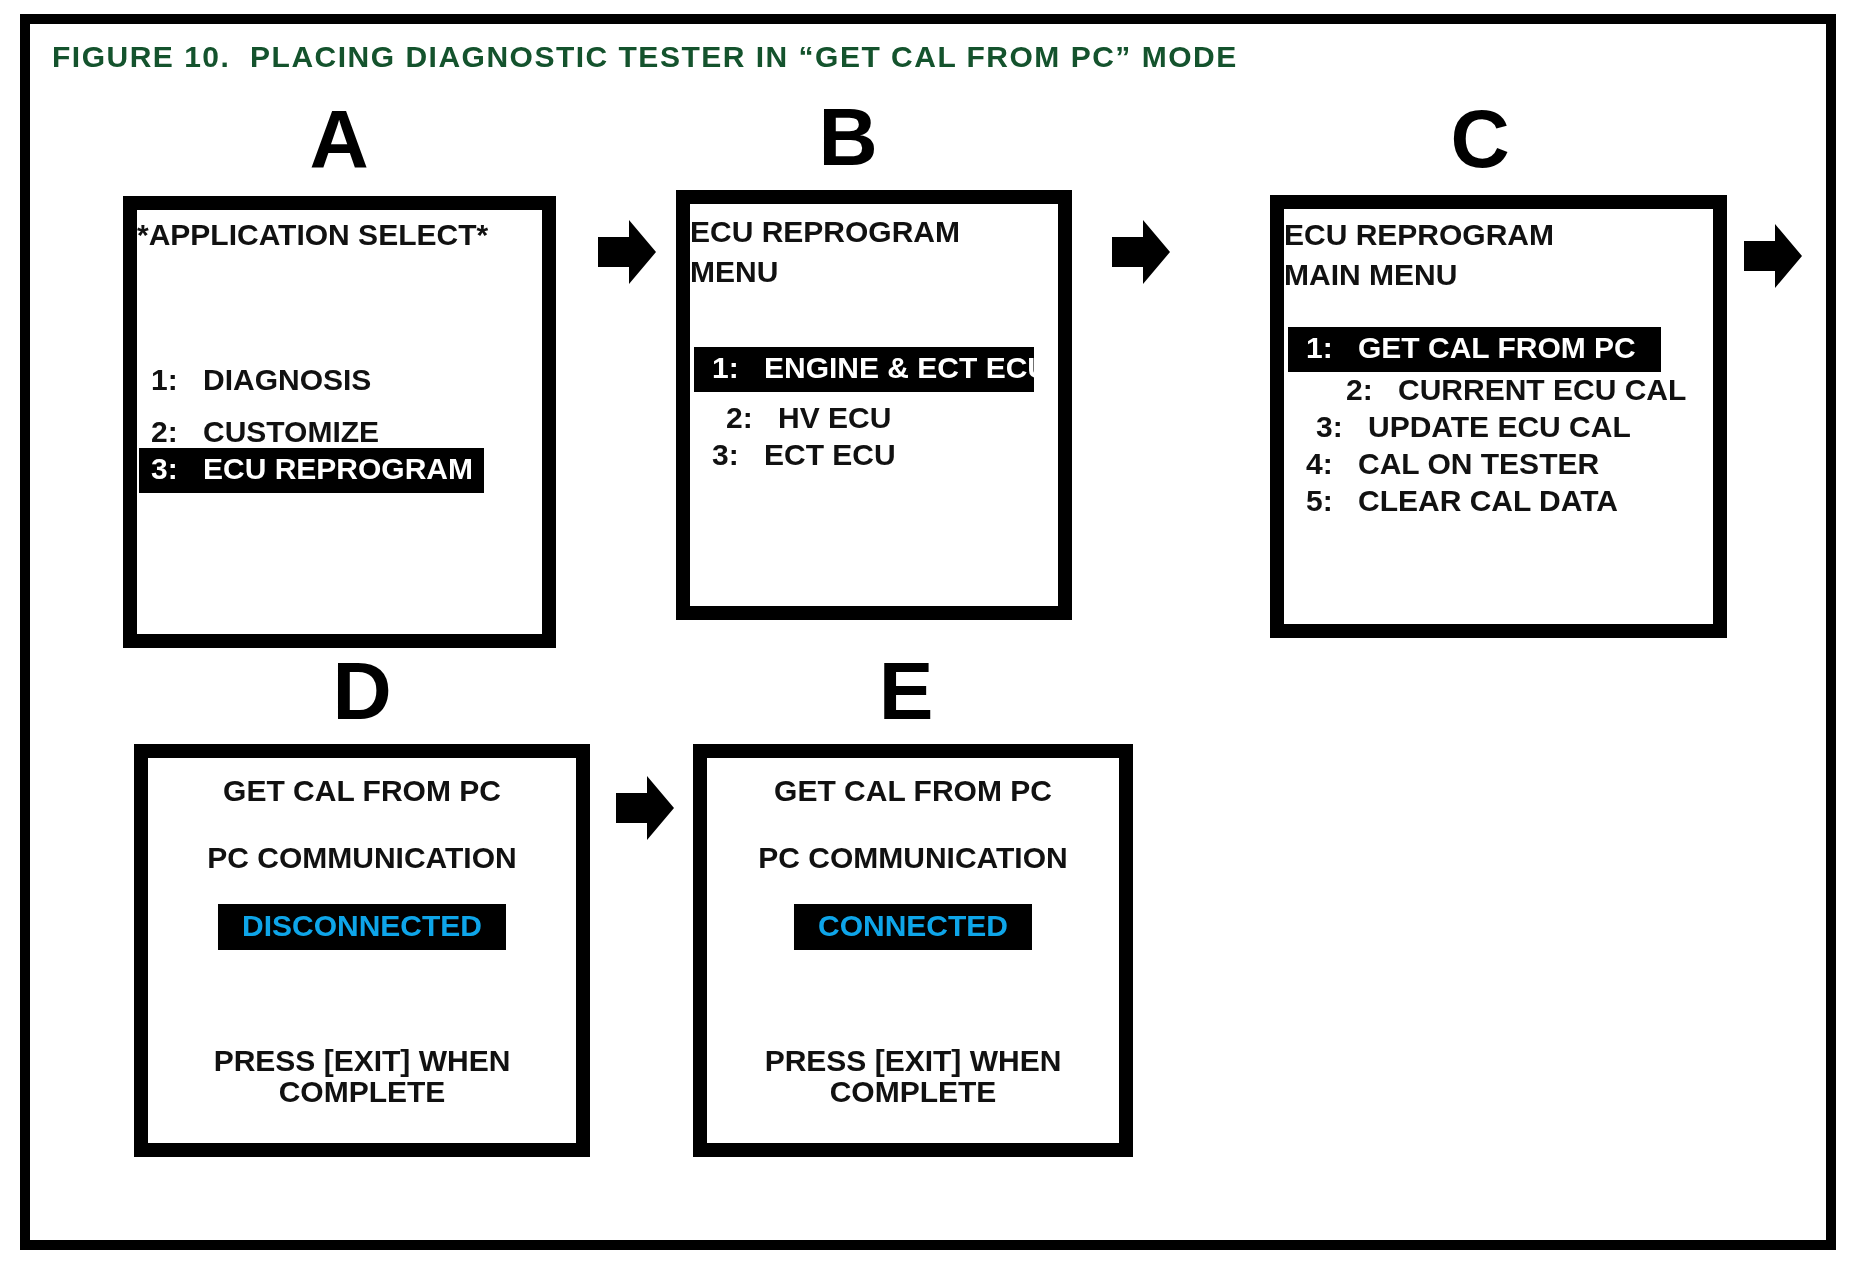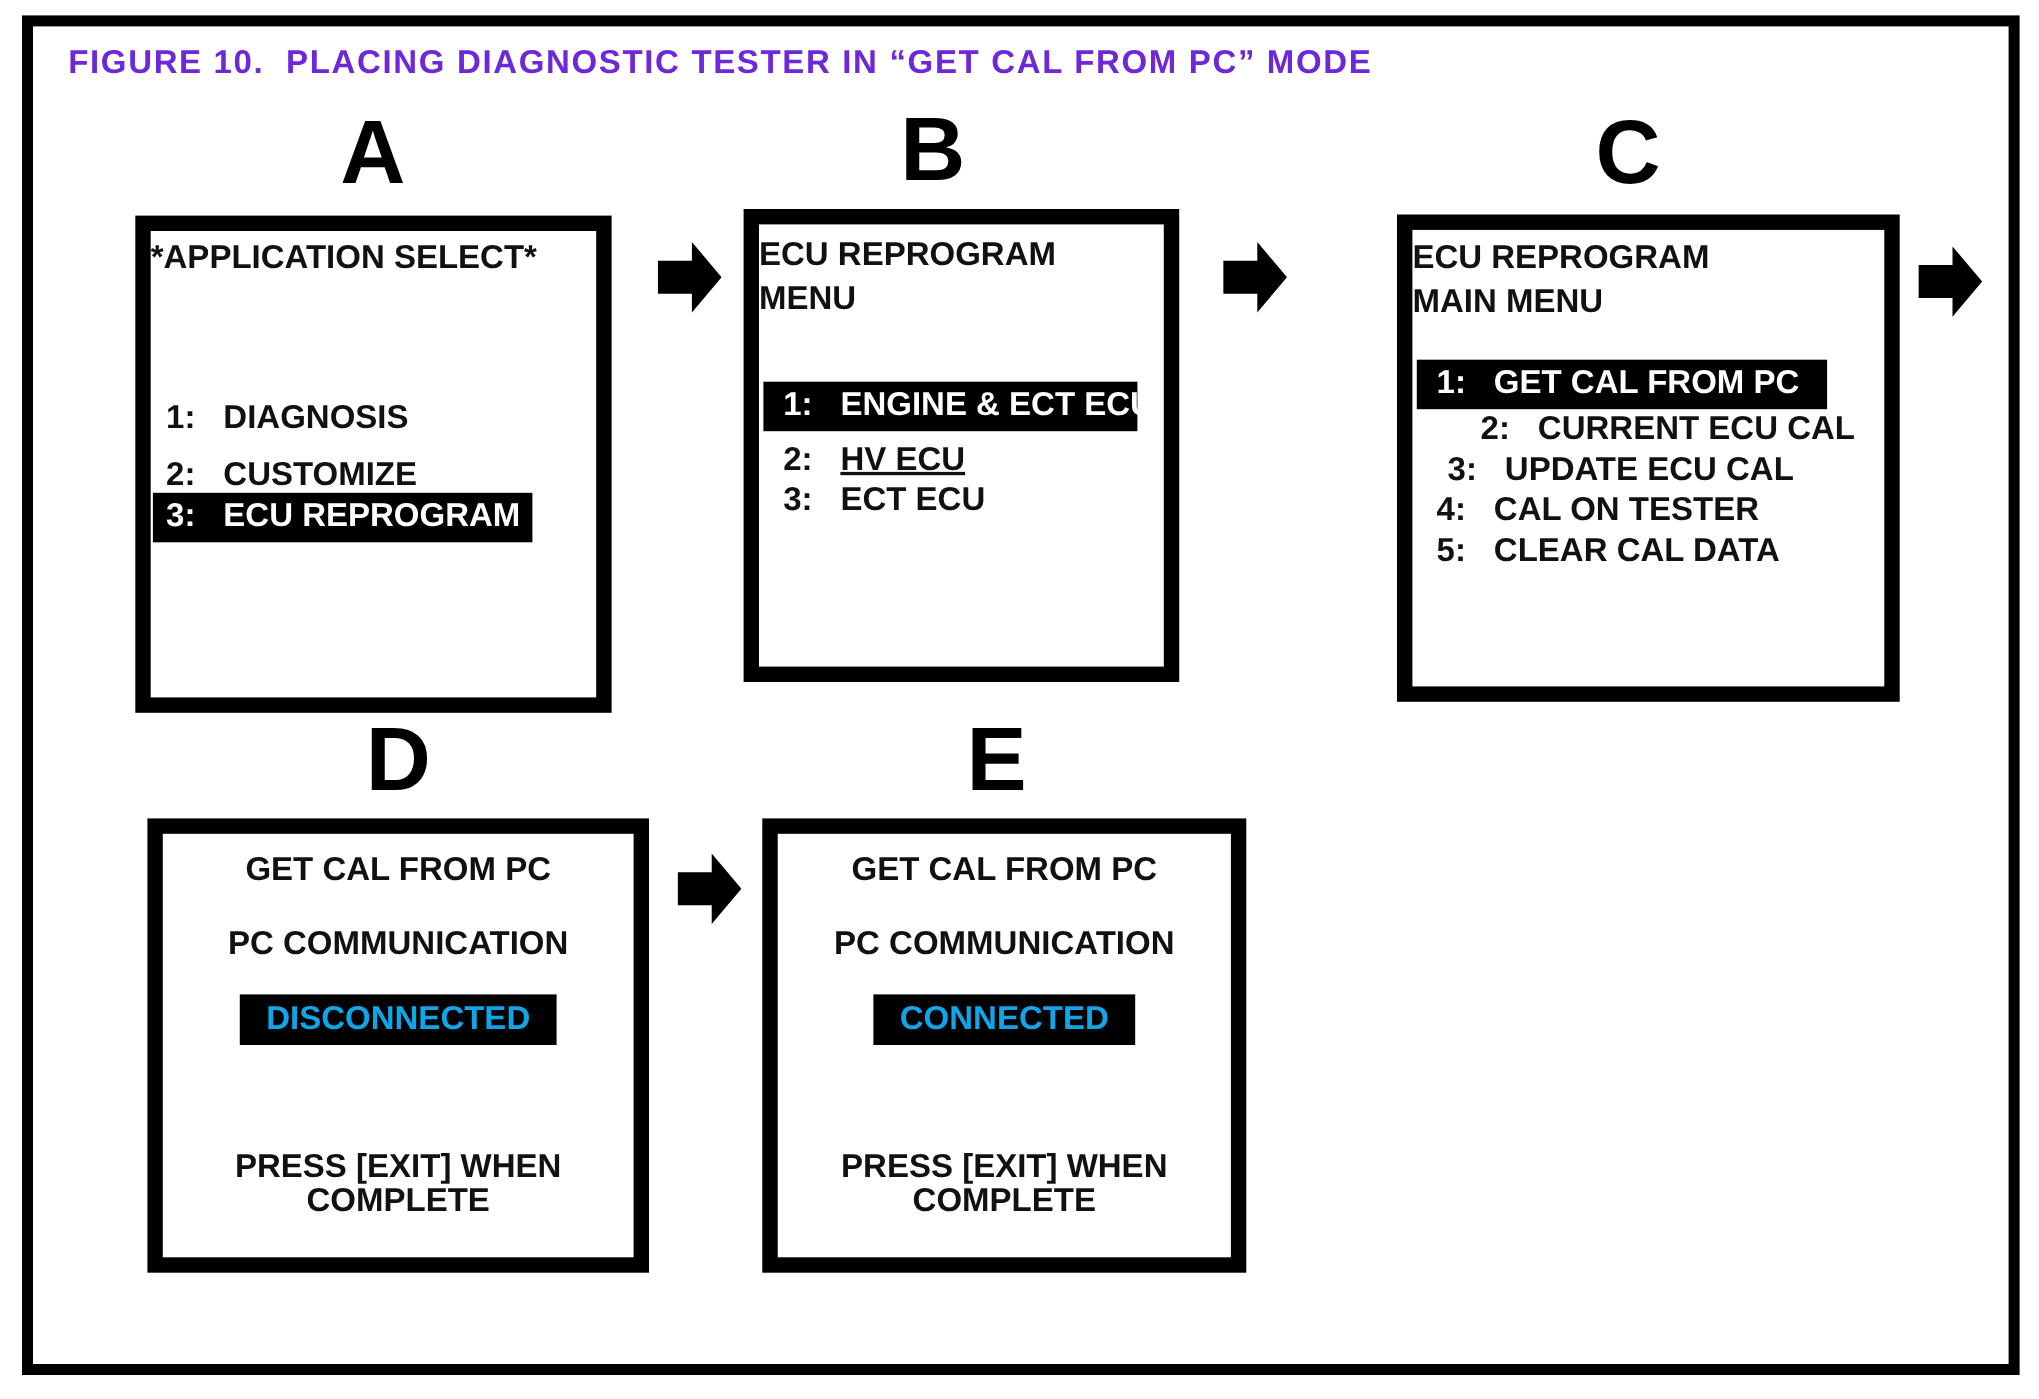--- a/index.html
+++ b/index.html
@@ -23,25 +23,25 @@
     left: 20px;
     top: 14px;
     width: 1816px;
     height: 1236px;
     border: 10px solid #000000;
     box-sizing: border-box;
     background: #ffffff;
   }
   .fig-title {
     position: absolute;
-    left: 62px;
+    left: 52px;
     top: 40px;
     font-size: 30px;
     letter-spacing: 1.5px;
-    color: #6d28d9;
+    color: #14532d;
     white-space: pre;
   }
   
   .panel-letter {
     position: absolute;
     transform: translateX(-50%);
     font-size: 82px;
     line-height: 1;
     color: #000000;
   }
@@ -87,21 +87,21 @@
   .hl {
     background: #000000;
     color: #ffffff;
   }
   
   #screenA .r1 { top: 153px; left: 14px; }
   #screenA .r2 { top: 205px; left: 14px; }
   #screenA .r3 { top: 238px; left: 2px;  width: 333px; padding: 4px 0 7px 12px; }
   
   #screenB .r1 { top: 143px; left: 4px;  width: 322px; padding: 4px 0 7px 18px; }
-  #screenB .r2 { top: 197px; left: 22px; text-decoration: underline; }
+  #screenB .r2 { top: 197px; left: 36px; }
   #screenB .r3 { top: 234px; left: 22px; }
   
   #screenC .r1 { top: 118px; left: 4px;  width: 355px; padding: 4px 0 7px 18px; }
   #screenC .r2 { top: 164px; left: 22px; margin-left: 40px; }
   #screenC .r3 { top: 201px; left: 32px; }
   #screenC .r4 { top: 238px; left: 22px; }
   #screenC .r5 { top: 275px; left: 22px; }
 
   
   .scr-line {

